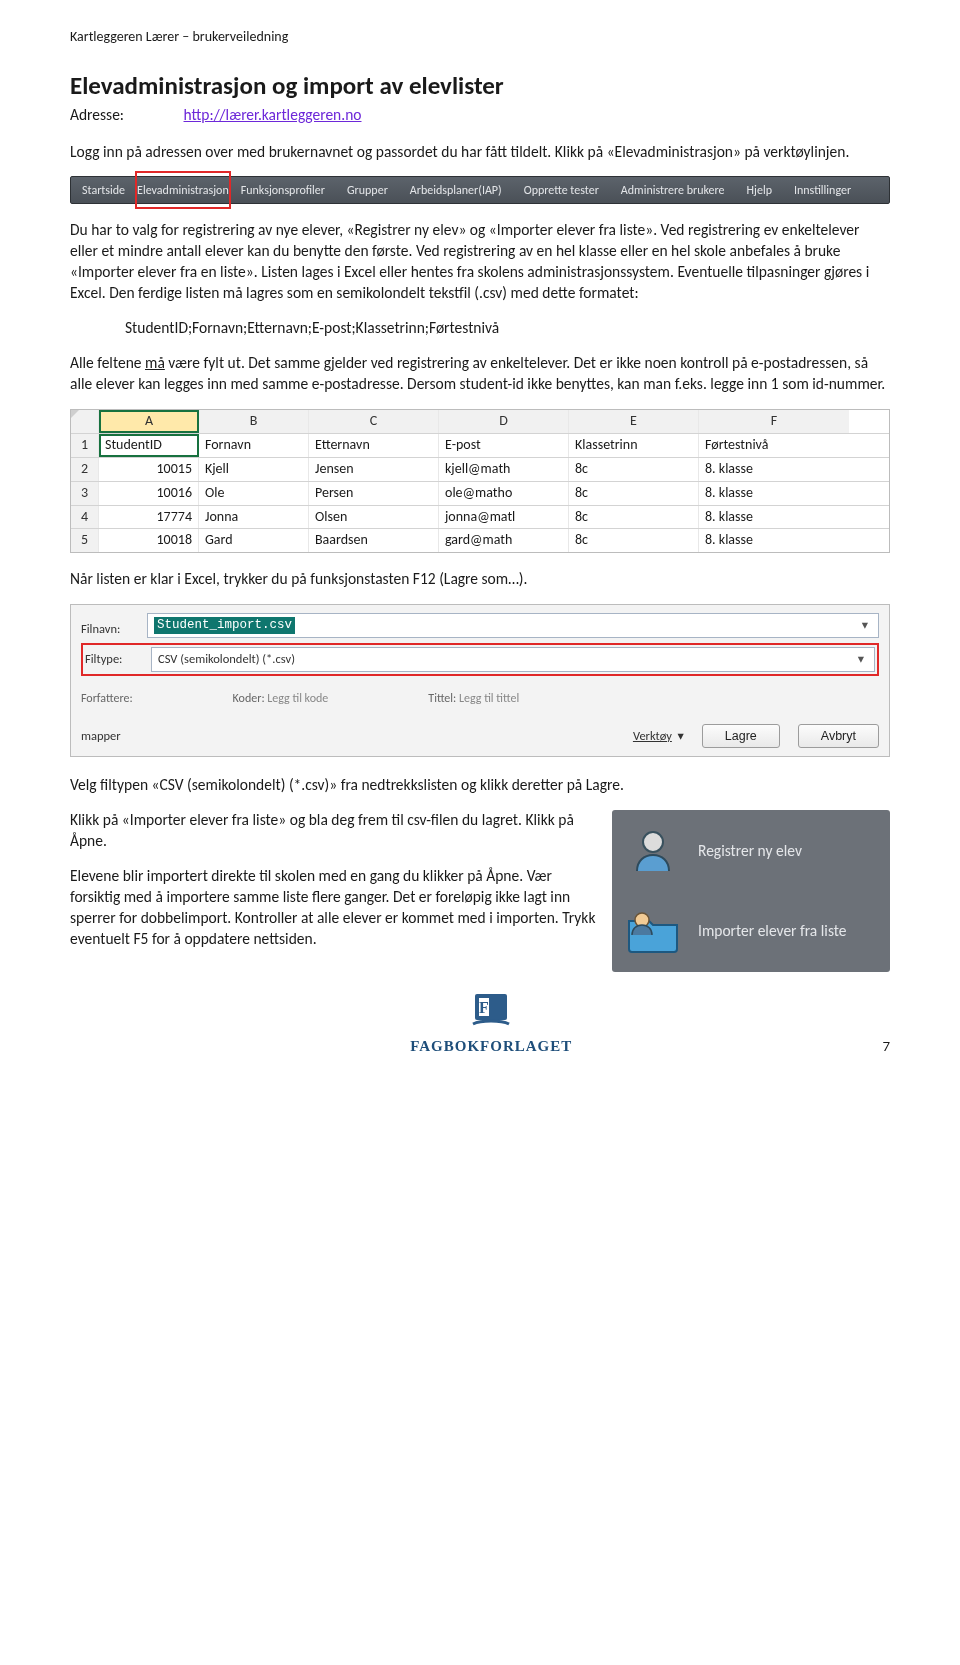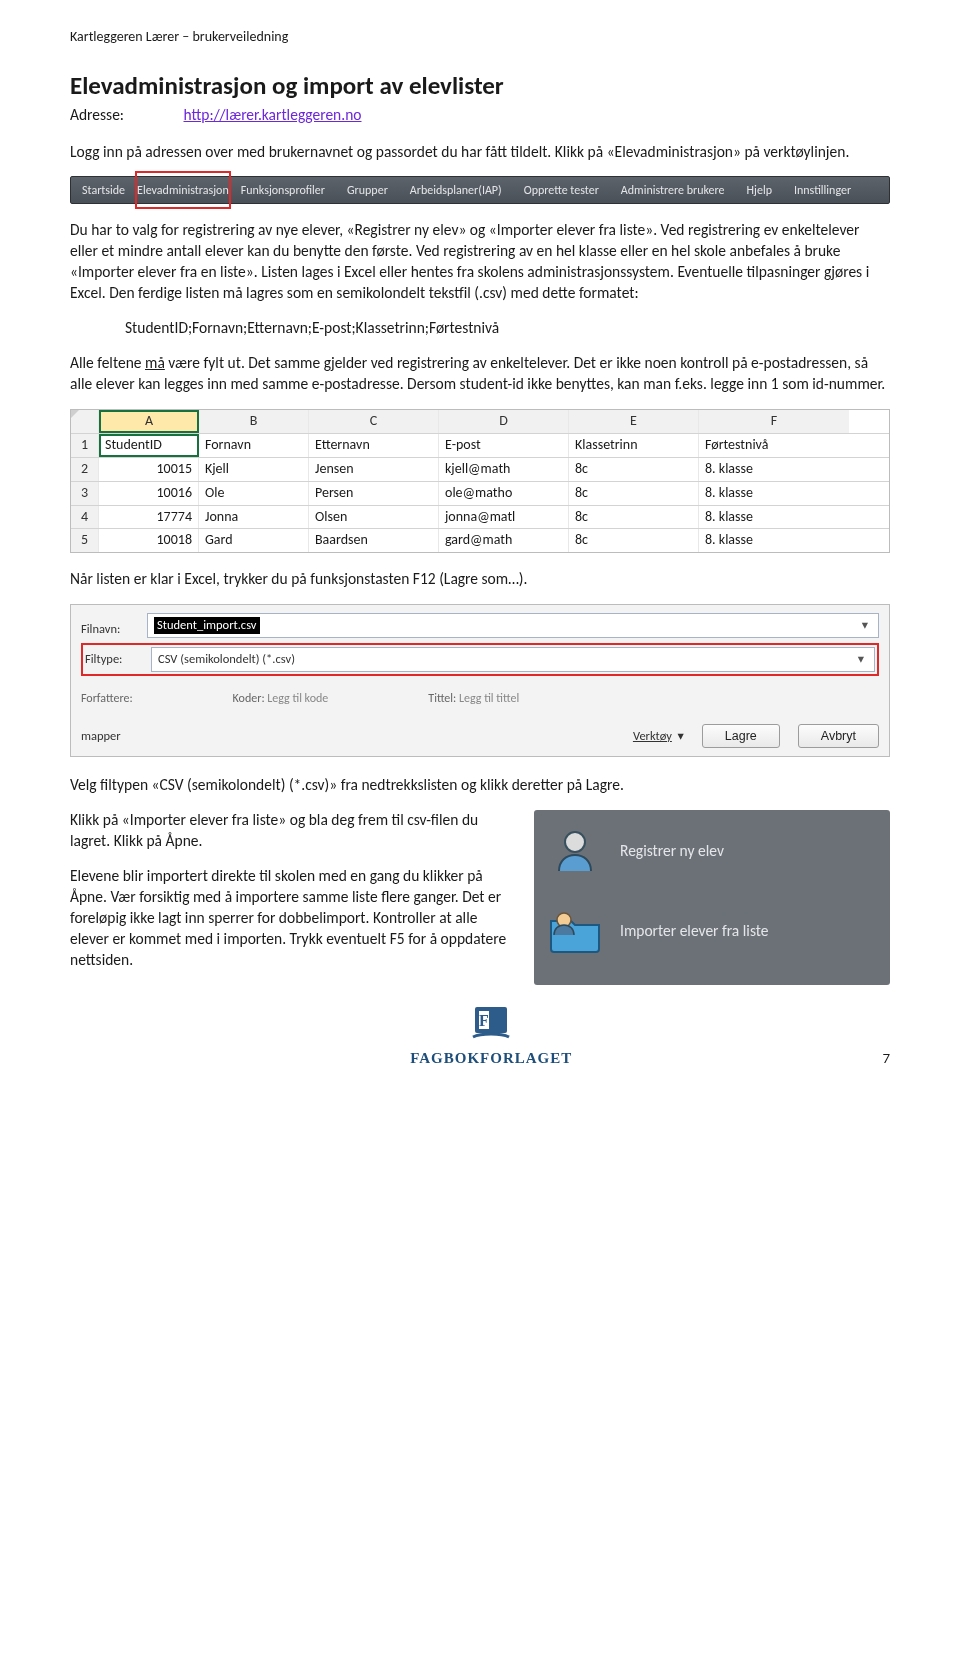--- a/index.html
+++ b/index.html
@@ -75,21 +75,21 @@
   .savedlg .line { display: flex; align-items: flex-end; margin-bottom: 5px; gap: 6px; }
   .savedlg .label { width: 60px; }
   .savedlg .field {
     flex: 1;
     background: #fff;
     border: 1px solid #a7b4c5;
     padding: 3px 6px;
     display: flex;
     align-items: center;
   }
-  .savedlg .sel-text { background: #000000; color: #fff; padding: 0 3px; }
+  .savedlg .sel-text { background: #0f766e; color: #fff; padding: 0 3px; font-family: Liberation Mono, monospace; }
   .savedlg .redbox { border: 2px solid #e02828; padding: 2px; display:flex; align-items:center; gap:6px; }
   .savedlg .dd { width: 14px; text-align:center; color:#555; }
   .savedlg .meta { display:flex; gap:100px; margin: 14px 0 18px 0; color:#666; font-size:12px; }
   .savedlg .meta .ghost { color:#888; }
   .savedlg .btnrow { display:flex; align-items:center; gap:18px; }
   .savedlg .spacer { flex:1; }
   .savedlg .btn {
     background: linear-gradient(#fcfcfc,#e9e9e9);
     border: 1px solid #9c9c9c;
     border-radius: 3px;
@@ -97,21 +97,21 @@
     font-size: 12.5px;
     color: #222;
   }
   .savedlg .verkname { text-decoration: underline; text-decoration-style: solid; }
 
   
   .split { display:flex; gap:16px; margin-bottom:18px; }
   .split .textcol { flex:1; }
   .split .textcol p { margin-bottom:14px; }
   .split .panel {
-    width: 356px;
+    width: 278px;
     background: #6c7178;
     border-radius: 3px;
     padding: 14px 14px;
     color: #e4e6e9;
     font-size: 15.5px;
     display:flex;
     flex-direction:column;
     gap: 26px;
   }
   .panel .item { display:flex; align-items:center; gap:18px; }

